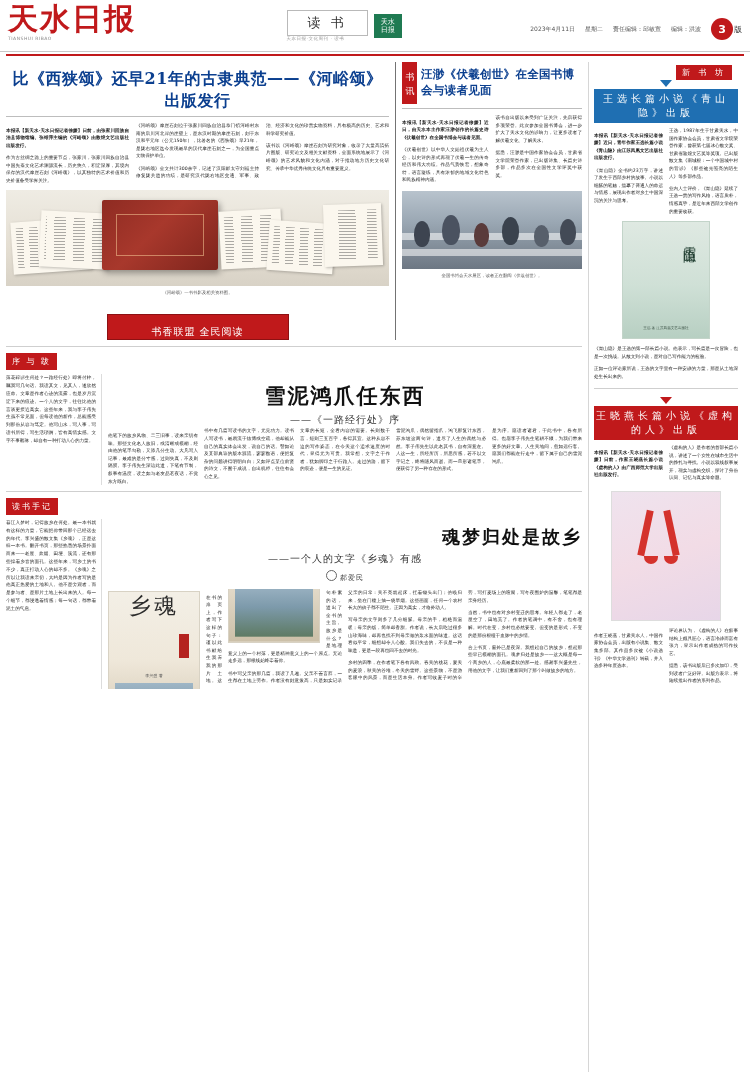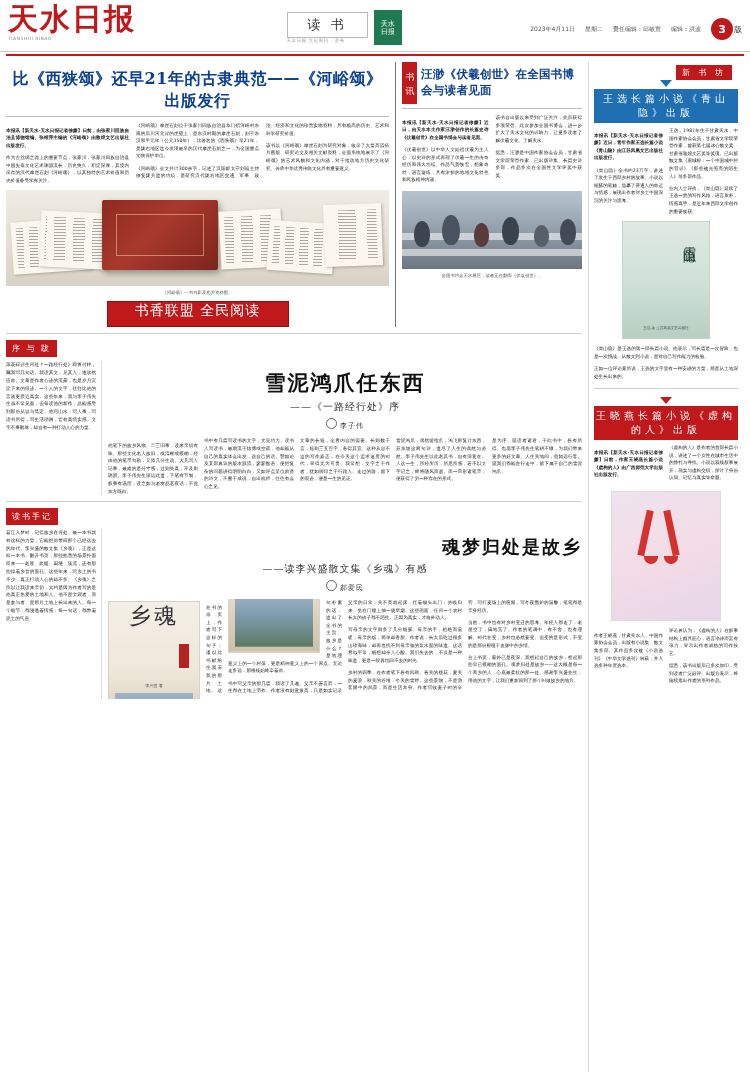--- a/index.html
+++ b/index.html
@@ -24,21 +24,21 @@
     font-weight:bold;font-size:30px;letter-spacing:2px;line-height:30px;
   }
   .logo-sub{font-size:4.5px;color:#8a8a8a;letter-spacing:.5px;margin-top:2px;}
   .mast-mid{flex:1;display:flex;align-items:center;justify-content:center;gap:6px;padding-top:6px;}
   .mast-section{
     border:1px solid #b9b9b9;padding:3px 20px;font-size:13px;letter-spacing:3px;color:#333;
     font-family:"DejaVu Serif","Liberation Serif",serif;
   }
   .mast-sub{font-size:4.5px;color:#999;letter-spacing:.5px;}
   .mast-stamp{
-    width:28px;height:35px;background:#1f7a52;display:flex;align-items:center;justify-content:center;
+    width:28px;height:24px;background:#1f7a52;display:flex;align-items:center;justify-content:center;
     color:#fff;font-size:7px;line-height:8px;text-align:center;
   }
   .mast-right{display:flex;align-items:center;gap:10px;padding-top:14px;font-size:6px;color:#555;}
   .mast-right span{white-space:nowrap;}
   .page-badge{
     width:22px;height:22px;border-radius:50%;background:#c0191b;color:#fff;
     display:flex;align-items:center;justify-content:center;font-size:11px;font-weight:bold;
   }
   .page-badge-wrap{display:flex;align-items:center;gap:1px;}
   .page-badge-txt{font-size:8px;color:#333;}
@@ -93,23 +93,23 @@
   .paper{position:absolute;background:#fbf7ee;box-shadow:1px 1px 3px rgba(0,0,0,.25);}
   .p1{left:6px;top:30px;width:78px;height:52px;transform:rotate(-4deg);}
   .p2{left:34px;top:22px;width:70px;height:56px;transform:rotate(3deg);}
   .p3{left:214px;top:20px;width:62px;height:58px;transform:rotate(-3deg);}
   .p4{left:262px;top:32px;width:66px;height:50px;transform:rotate(4deg);}
   .p5{left:318px;top:14px;width:58px;height:62px;transform:rotate(-2deg);}
   .paper-lines{position:absolute;left:5px;right:5px;top:6px;bottom:6px;
     background:repeating-linear-gradient(180deg,#4a4a4a 0 0.6px,transparent .6px 3px);opacity:.45;}
 
   .banner-red{
-    margin:6px auto 0;width:180px;height:24px;background:#c0191b;color:#fff;
-    display:flex;align-items:flex-start;justify-content:center;gap:6px;
-    font-family:"DejaVu Serif","Liberation Serif",serif;font-size:14px;letter-spacing:1px;
+    margin:19px auto 0;width:180px;height:24px;background:#c0191b;color:#fff;
+    display:flex;align-items:flex-end;justify-content:center;gap:6px;
+    font-family:"DejaVu Serif","Liberation Serif",serif;font-size:10px;letter-spacing:1px;
     border:1px solid #8d1113;
   }
 
   
   .photo-fair{
     height:78px;margin:5px 0 4px;position:relative;overflow:hidden;
     background:linear-gradient(180deg,#b8c3cd 0%,#9aa7b3 40%,#6d7783 100%);
   }
   .fair-row{position:absolute;background:rgba(255,255,255,.55);}
   .fair-person{position:absolute;border-radius:50% 50% 45% 45%;background:#3d4450;}
@@ -283,41 +283,38 @@
       </div>
 
       <div>
         <span class="sec-label">序 与 跋</span>
       </div>
       <div class="mid-zone">
         <div class="mid-left">落花碎影生何处？一路经行处》即将付梓，嘱我写几句话。我读其文，见其人，遂欣然应命。文章是作者心迹的流露，也是岁月沉淀下来的痕迹。一个人的文字，往往比他的言谈更接近真实。这些年来，我与李子伟先生虽不常见面，但每读他的新作，总能感受到那份从容与笃定。他写山水，写人事，写读书所得，写生活琐屑，皆有真情实感。文字不事雕琢，却自有一种打动人心的力量。</div>
         <div class="mid-right">
           <div class="headline3">雪泥鸿爪任东西</div>
           <div class="subhead">——《一路经行处》序</div>
-          <div class="byline">
-            <span class="pen"></span><span>李子伟</span>
-          </div>
           <div class="cols5">
             <p>他笔下的故乡风物、二三旧事，读来亲切有味。那些文化名人故旧，或清晰或模糊，经由他的笔墨勾勒，又添几分生动。大凡写人记事，最难的是分寸感，过则失真，不及则隔膜。李子伟先生深谙此道，下笔有节制，叙事有温度，读之如与老友品茗夜话，不觉东方既白。</p>
             <p>书中有几篇写读书的文字，尤见功力。读书人写读书，最易流于炫博或空疏，他却能从自己的真实体会出发，说自己的话。譬如论及某部典籍的版本源流，寥寥数语，便把复杂的问题讲得明明白白；又如评点某位前贤的诗文，不囿于成说，自出机杼，往往有会心之见。</p>
             <p>文章的长短，全看内容的需要。长则数千言，短则三五百字，各得其宜。这种从容不迫的写作姿态，在今天这个追求速度的时代，显得尤为可贵。我常想，文字之于作者，犹如脚印之于行路人。走过的路，留下的痕迹，便是一生的见证。</p>
             <p>雪泥鸿爪，偶然留指爪，鸿飞那复计东西，苏东坡这两句诗，道尽了人生的偶然与必然。李子伟先生以此名其书，自有深意在。人这一生，所经所历，所思所感，若不以文字记之，终将随风而逝。而一旦形诸笔墨，便获得了另一种存在的形式。</p>
             <p>是为序。愿读者诸君，于此书中，各有所得。也愿李子伟先生笔耕不辍，为我们带来更多的好文章。人生天地间，忽如远行客。愿我们都能在行走中，留下属于自己的雪泥鸿爪。</p>
           </div>
         </div>
       </div>
 
       <div>
         <span class="sec-label">读书手记</span>
       </div>
       <div class="bot-zone">
         <div class="bot-left">暮江入梦时，记得故乡在何处。最一本书就有这样的力量，它能把你带回那个已经远去的年代。李兴盛的散文集《乡魂》，正是这样一本书。翻开书页，那些熟悉的场景扑面而来——老屋、炊烟、田埂、溪流，还有那些操着乡音的面孔。这些年来，写乡土的书不少，真正打动人心的却不多。《乡魂》之所以让我读来亲切，大约是因为作者写的是他真正热爱的土地和人。他不是旁观者，而是参与者、是那片土地上长出来的人。每一个细节，都浸透着情感；每一句话，都带着泥土的气息。</div>
         <div class="bot-right">
           <div class="headline4">魂梦归处是故乡</div>
-          <div class="subhead">——读李兴盛散文集《乡魂》有感</div>
+          <div class="subhead">——一个人的文字《乡魂》有感</div>
           <div class="byline">
             <span class="pen"></span><span>郝爱民</span>
           </div>
           <div class="cols4">
             <div class="bookcover-art">
               <div class="bc-title">乡魂</div>
               <div class="bc-seal"></div>
               <div class="bc-foot">李兴盛 著</div>
               <div class="bc-photo"></div>
             </div>

